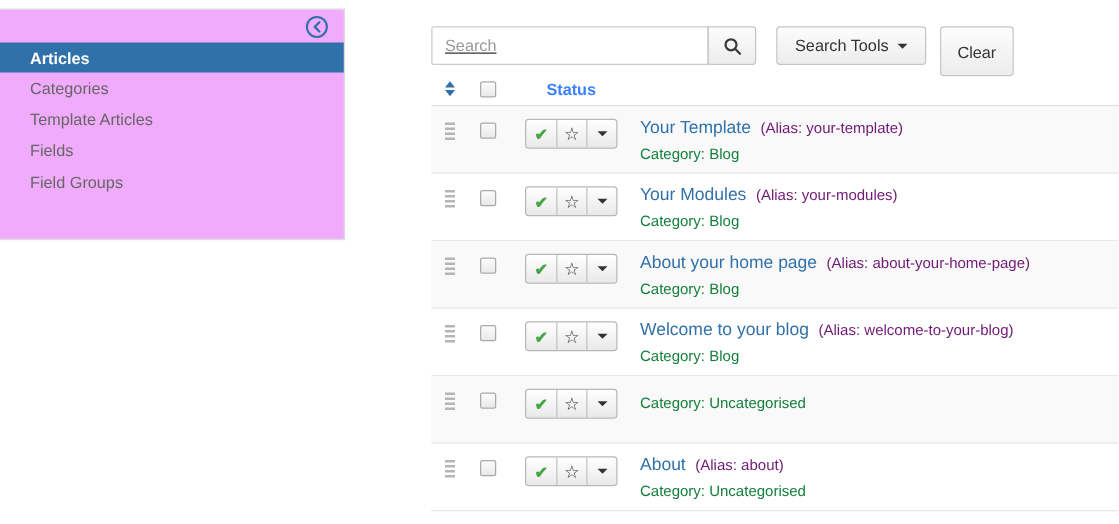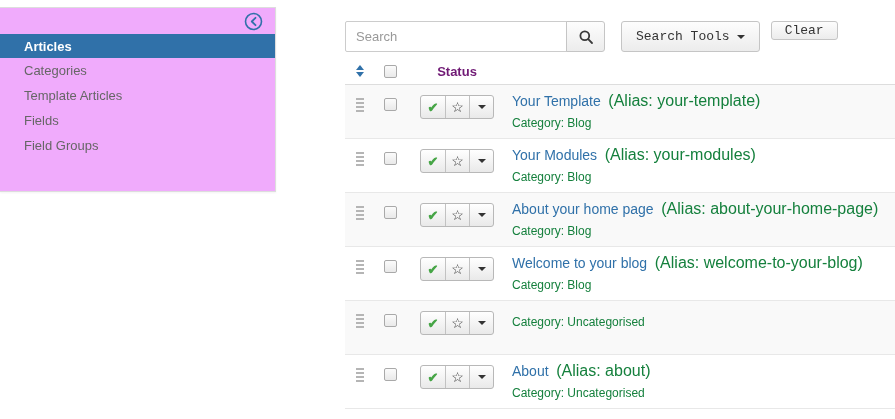--- a/index.html
+++ b/index.html
@@ -18,40 +18,40 @@
                color:#666; cursor:pointer; text-decoration:none; }
   .side-item.active { background:#3071a9; color:#fff; font-weight:bold; height:24px; }
 
   
   .content { position:absolute; left:345px; top:0; width:550px; height:419px; }
 
   
   .filterbar { position:absolute; left:0; top:21px; height:32px; display:flex; align-items:stretch; }
   .search-input { width:222px; height:31px; border:1px solid #ccc; border-radius:2px 0 0 2px;
                   padding:0 10px; font-size:13px; color:#333; outline:none;
-                  font-family:"Liberation Sans","DejaVu Sans",sans-serif; }
+                  font-family:"Liberation Sans","DejaVu Sans",sans-serif;text-decoration:underline; }
   .search-input::placeholder { color:#999; }
   .btn { border:1px solid #c5c5c5; border-radius:3px; background:linear-gradient(#fdfdfd,#ececec);
          color:#333; font-size:13px; cursor:pointer; display:inline-flex; align-items:center;
-         justify-content:center; font-family:Liberation Mono, monospace; }
+         justify-content:center; font-family:Liberation Sans, sans-serif; }
   .search-btn { width:39px; height:31px; border-radius:0 3px 3px 0; margin-left:-1px; }
   .tools-btn { height:31px; padding:0 14px; margin-left:16px; }
-  .clear-btn { height:19px; padding:0 13px; margin-left:11px; }
+  .clear-btn { height:40px; padding:0 13px; margin-left:11px; }
   .caret-down { width:0; height:0; border-left:4px solid transparent; border-right:4px solid transparent;
                 border-top:4px solid #333; display:inline-block; }
   .tools-btn .caret-down { margin-left:7px; }
 
   
   .thead { position:absolute; left:0; top:58px; width:550px; height:27px;
            display:flex; align-items:center; border-bottom:1px solid #ddd; }
   .col-handle { width:30px; display:flex; justify-content:center; }
   .col-cb { width:30px; display:flex; justify-content:center; }
   .col-status { width:92px; padding-left:15px; }
   .col-title { flex:1; padding-left:15px; }
-  .th { color:#701a75; font-weight:bold; font-size:13px; cursor:pointer; text-decoration:none; }
+  .th { color:#3b82f6; font-weight:bold; font-size:13px; cursor:pointer; text-decoration:none; }
   .col-status .th { display:block; text-align:center; width:74px; }
   .sort-icon { display:flex; flex-direction:column; align-items:center; gap:2px; cursor:pointer; }
   .sort-icon .up { width:0; height:0; border-left:4px solid transparent; border-right:4px solid transparent;
                    border-bottom:5px solid #3071a9; }
   .sort-icon .down { width:0; height:0; border-left:4px solid transparent; border-right:4px solid transparent;
                      border-top:5px solid #3071a9; }
 
   .rows { position:absolute; left:0; top:85px; width:550px; }
   .row { height:54px; display:flex; align-items:flex-start; border-bottom:1px solid #e8e8e8; }
   .row:nth-child(odd) { background:#f9f9f9; }
@@ -69,21 +69,21 @@
   .btngroup { display:inline-flex; border:1px solid #b8b8b8; border-radius:3px; overflow:hidden;
               background:linear-gradient(#ffffff,#e9e9e9); height:24px; }
   .bseg { width:24px; border:none; background:transparent; cursor:pointer;
           display:flex; align-items:center; justify-content:center; }
   .bseg + .bseg { border-left:1px solid #c2c2c2; }
   .check-glyph { color:#46a546; font-size:13px; font-weight:bold; line-height:1; }
   .star-glyph { color:#333; font-size:14px; line-height:1; }
 
   .title-line { line-height:16px; }
   .title-link { color:#3071a9; font-size:14px; text-decoration:none; cursor:pointer; }
-  .alias { color:#15803d; font-size:16px; margin-left:4px; }
+  .alias { color:#701a75; font-size:12px; margin-left:4px; }
   .category { color:#15803d; font-size:12px; margin-top:6px; }
 
   svg { display:block; }
 </style>
 </head>
 <body>
 
 <div class="page">
 
   <div class="sidebar">

